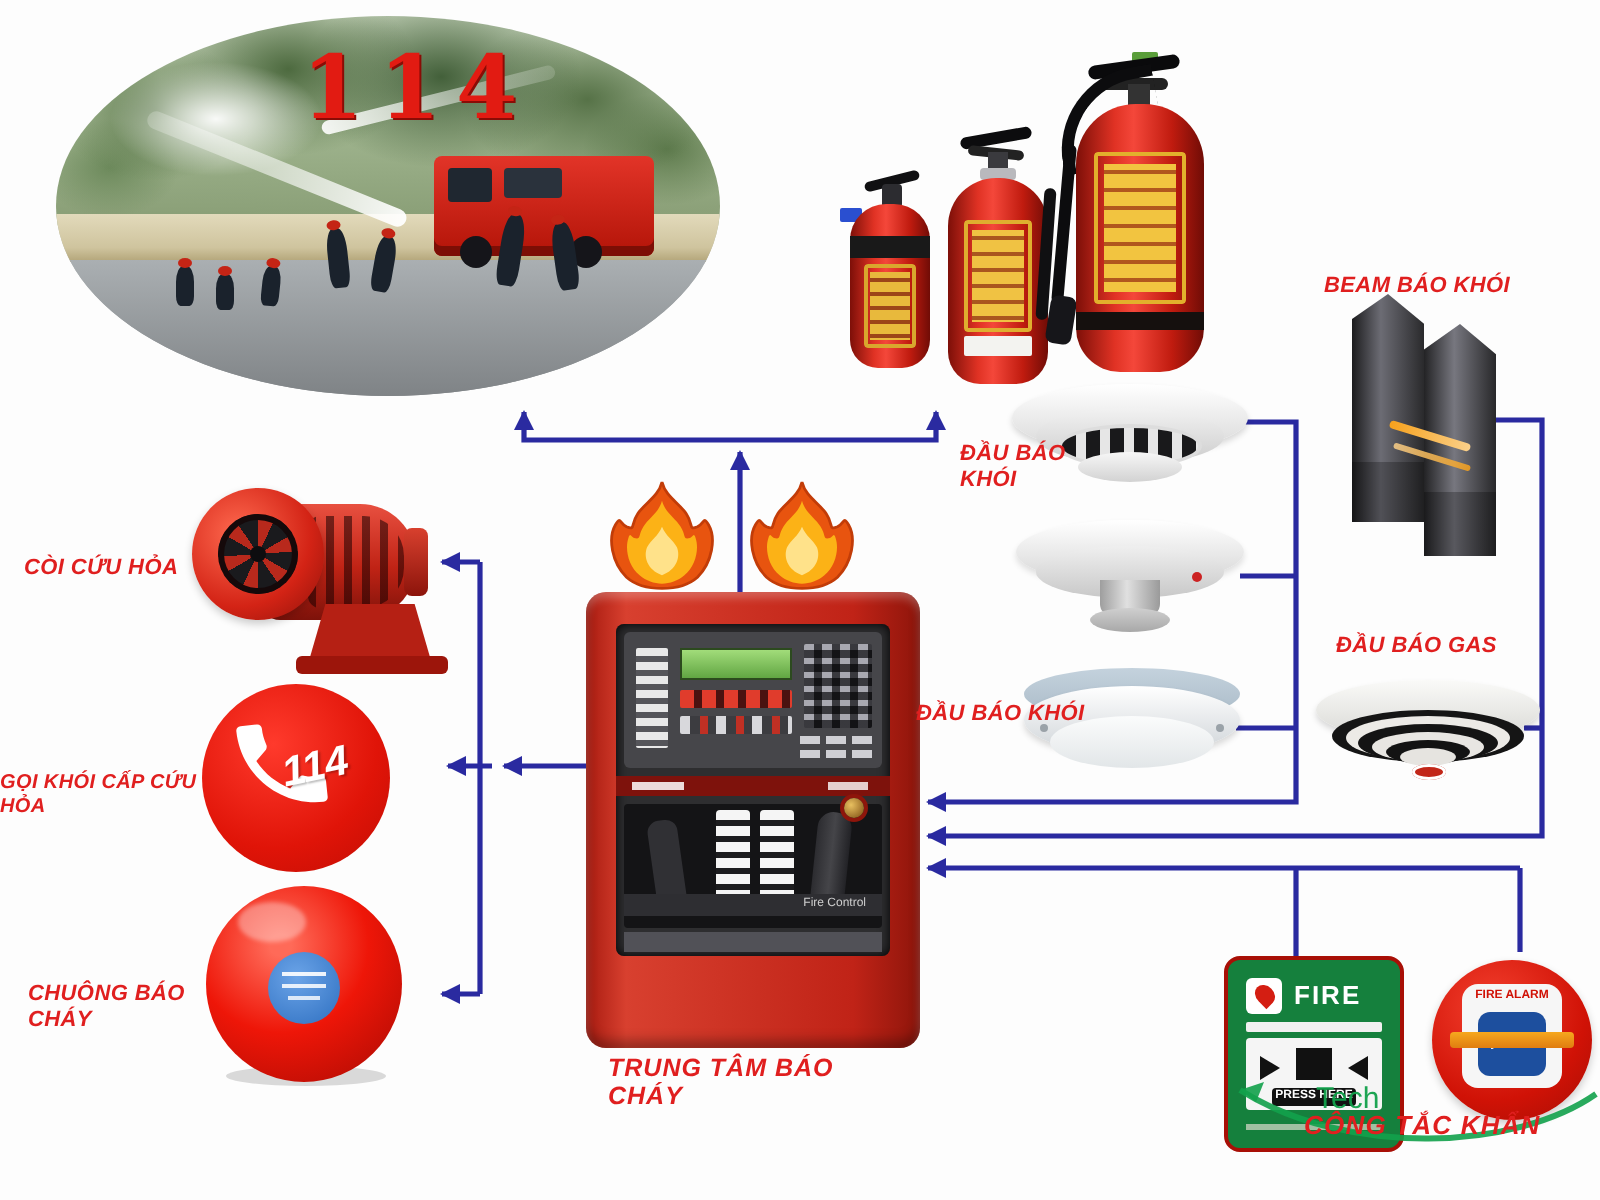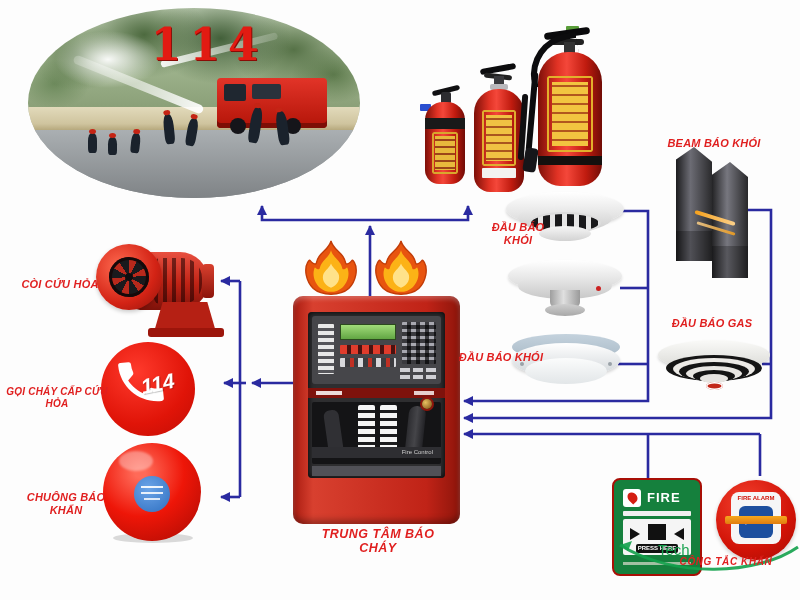--- a/index.html
+++ b/index.html
@@ -1,20 +1,20 @@
 <!DOCTYPE html>
 <html><head>
 <meta charset="utf-8">
 <style>
   html,body{margin:0;padding:0;background:#fff;}
   #stage{position:relative;width:800px;height:600px;background:#fdfdfd;overflow:hidden;
          font-family:"Liberation Sans",sans-serif;}
   .abs{position:absolute;}
   .lbl{position:absolute;color:#e01f1f;font:italic bold 11px/1.15 "Liberation Sans",sans-serif;
-       letter-spacing:.2px;z-index:6;text-align:center;}
+       letter-spacing:.2px;z-index:6;text-align:left;}
   .fig{position:absolute;background:#1a222c;border-radius:40% 40% 25% 25%;}
   .fig .helm{position:absolute;top:-4px;left:1px;width:7px;height:5px;border-radius:50%;background:#c42415;}
   svg{display:block;}
 </style>
 </head>
 <body>
 
 <div id="stage">
 
   <svg class="abs" style="left:0;top:0;z-index:1;" width="800" height="600" viewBox="0 0 800 600">
@@ -278,22 +278,22 @@
     </div>
   </div>
 
   <div class="abs" style="left:658px;top:541px;font:15px 'Liberation Sans',sans-serif;color:#12a14b;opacity:.95;z-index:7;">Tech</div>
   <svg class="abs" style="left:608px;top:533px;z-index:7;" width="196" height="46" viewBox="0 0 196 46">
     <path d="M190,14 C150,42 66,46 12,12" stroke="#12a14b" stroke-width="3" fill="none" opacity=".9"></path>
     <path d="M12,12 L24,8 L20,18 Z" fill="#12a14b" opacity=".9"></path>
   </svg>
 
   <div class="lbl" style="left:12px;top:278px;width:96px;">CÒI CỨU HỎA</div>
-  <div class="lbl" style="left:0px;top:386px;width:114px;font-size:10px;">GỌI CHÁY CẤP CỨU HỎA</div>
-  <div class="lbl" style="left:14px;top:491px;width:104px;">CHUÔNG BÁO KHẨN</div>
+  <div class="lbl" style="left:0px;top:386px;width:114px;font-size:10px;">GỌI KHÓI CẤP CỨU HỎA</div>
+  <div class="lbl" style="left:14px;top:491px;width:104px;">CHUÔNG BÁO CHÁY</div>
   <div class="lbl" style="left:480px;top:221px;width:76px;">ĐẦU BÁO KHÓI</div>
   <div class="lbl" style="left:304px;top:527px;width:148px;font-size:12.5px;letter-spacing:.5px;">TRUNG TÂM BÁO CHÁY</div>
   <div class="lbl" style="left:458px;top:351px;width:86px;">ĐẦU BÁO KHÓI</div>
   <div class="lbl" style="left:662px;top:137px;width:104px;">BEAM BÁO KHÓI</div>
   <div class="lbl" style="left:668px;top:317px;width:88px;">ĐẦU BÁO GAS</div>
-  <div class="lbl" style="left:652px;top:556px;width:148px;font-size:10px;letter-spacing:.6px;z-index:8;">CÔNG TẮC KHẨN</div>
+  <div class="lbl" style="left:652px;top:556px;width:148px;font-size:13px;letter-spacing:.6px;z-index:8;">CÔNG TẮC KHẨN</div>
 
 </div>
 
 </body></html>

